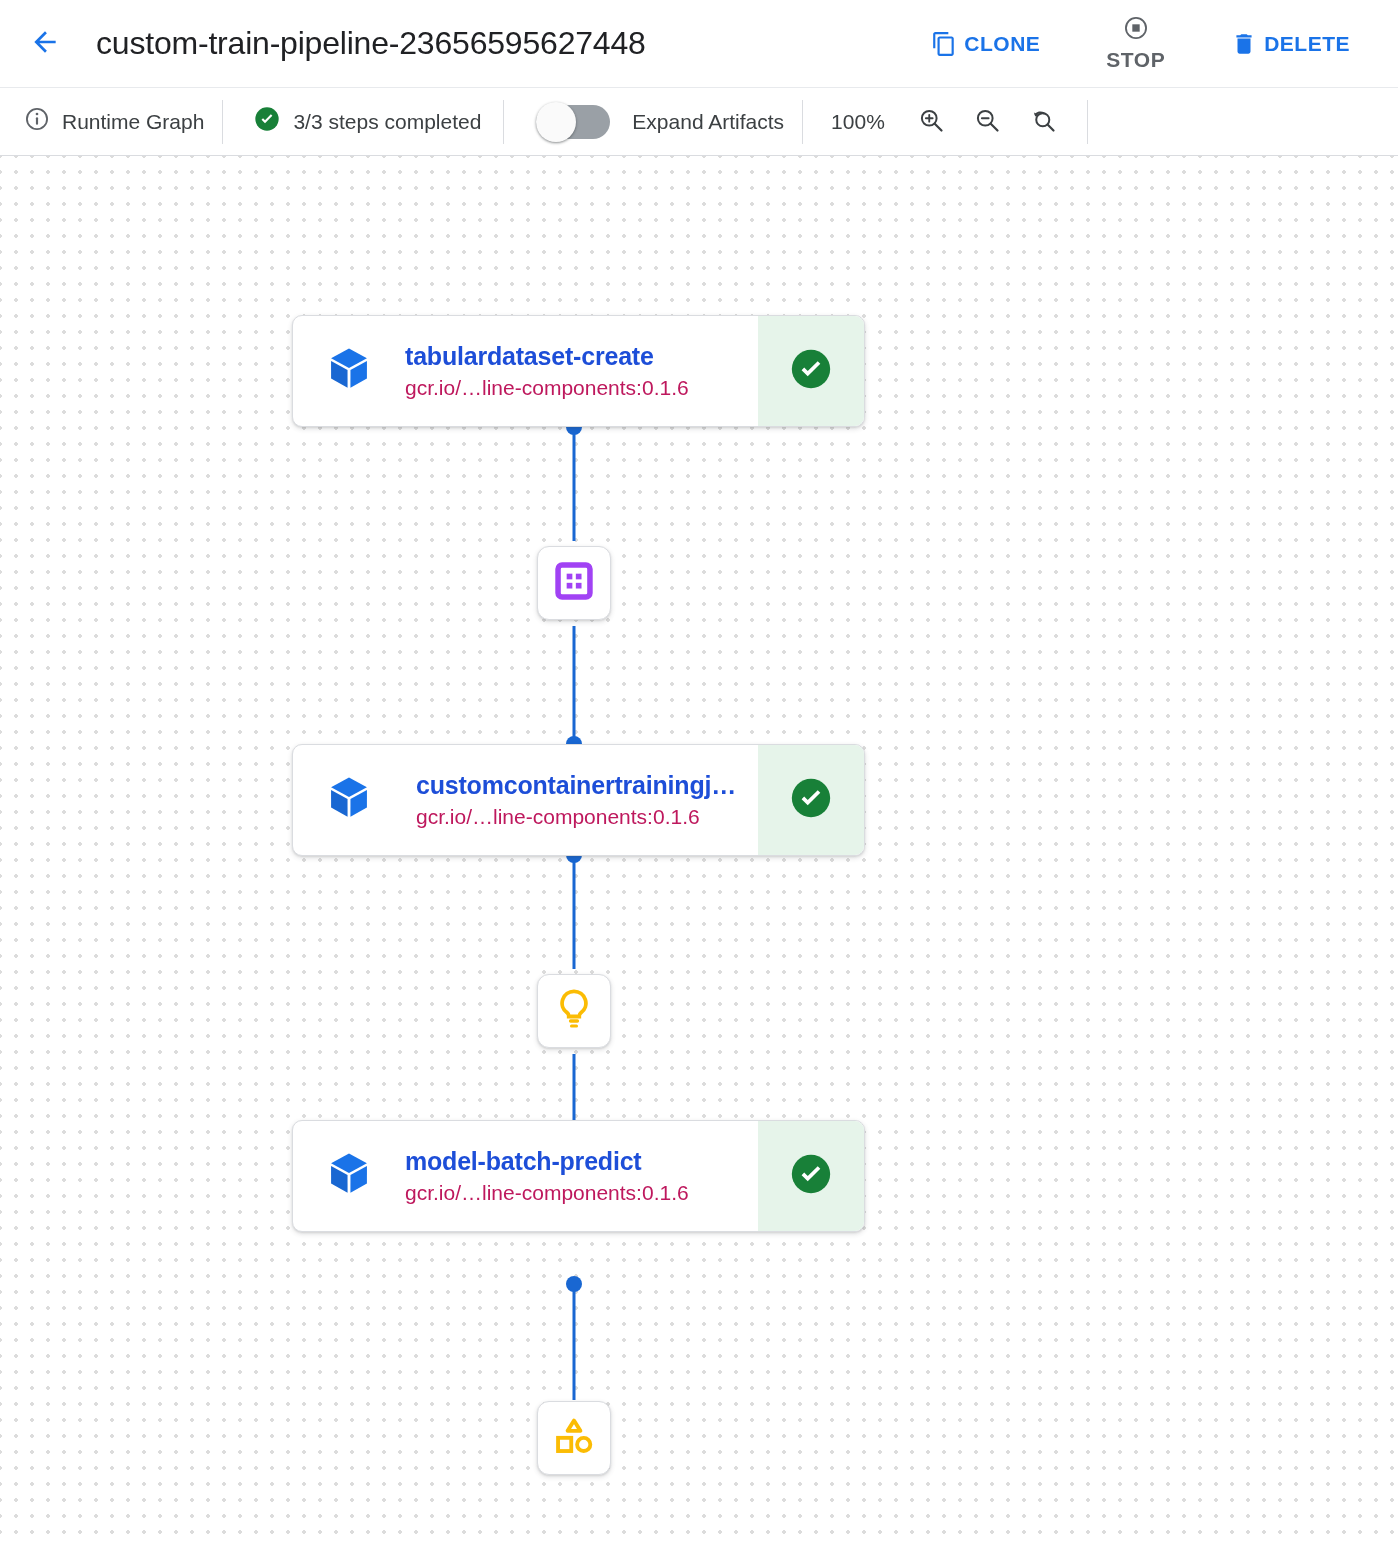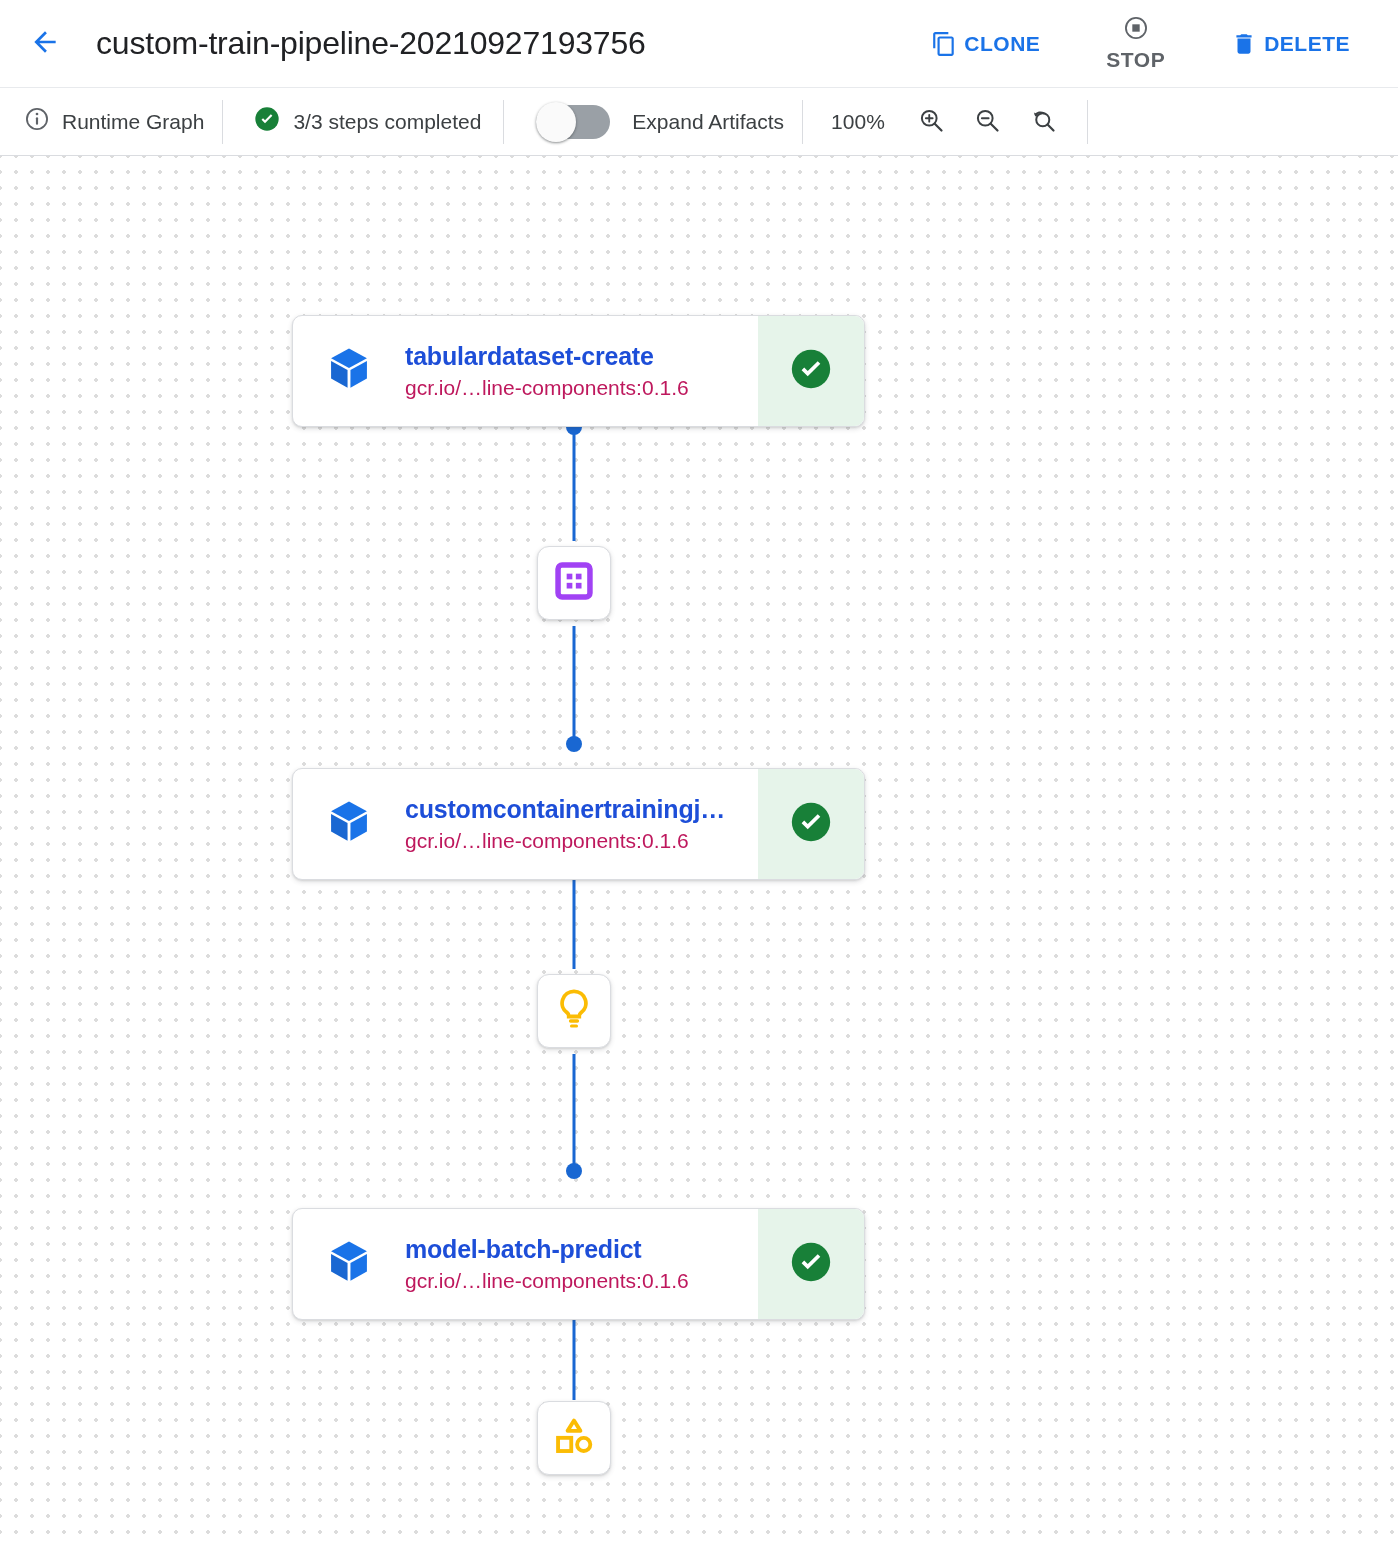--- a/index.html
+++ b/index.html
@@ -210,21 +210,21 @@
 
   <div class="header">
     <div class="back-btn">
       <span>
         <svg width="32" height="32" viewBox="0 0 24 24" fill="#1a73e8" aria-hidden="true">
           <path d="M20 11H7.83l5.59-5.59L12 4l-8 8 8 8 1.41-1.41L7.83 13H20v-2z"></path>
         </svg>
       </span>
     </div>
 
-    <div class="page-title">custom-train-pipeline-20210927193756</div>
+    <div class="page-title">custom-train-pipeline-23656595627448</div>
 
     <div class="header-actions">
 
       <div class="hdr-btn primary">
         <span class="gi">
           <svg width="26" height="26" viewBox="0 0 24 24" fill="#1a73e8" aria-hidden="true">
             <path d="M16 1H4c-1.1 0-2 .9-2 2v13h2V3h12V1zm3 4H8c-1.1 0-2 .9-2 2v14c0 1.1.9 2 2 2h11c1.1 0 2-.9 2-2V7c0-1.1-.9-2-2-2zm0 16H8V7h11v14z"></path>
           </svg>
         </span>
         <span>CLONE</span>
@@ -367,21 +367,21 @@
         <svg width="44" height="44" viewBox="0 0 24 24" aria-hidden="true">
           <rect x="3.3" y="3.3" width="17.4" height="17.4" rx="2.2" fill="none" stroke="#a142f4" stroke-width="3"></rect>
           <rect x="8" y="8" width="3.1" height="3.1" fill="#a142f4"></rect>
           <rect x="13" y="8" width="3.1" height="3.1" fill="#a142f4"></rect>
           <rect x="8" y="13" width="3.1" height="3.1" fill="#a142f4"></rect>
           <rect x="13" y="13" width="3.1" height="3.1" fill="#a142f4"></rect>
         </svg>
       </span>
     </div>
 
-    <div class="node" style="left:292px; top:612px;">
+    <div class="node" style="left:292px; top:588px;gap:11px;">
       <div class="node-icon">
         <span>
           <svg width="50" height="50" viewBox="0 0 24 24" aria-hidden="true">
             <path d="M12 2.2l8.6 4.6L12 11.5 3.4 6.8z" fill="#1a73e8"></path>
             <path d="M3.4 8.1v8.5L11.3 21v-8.5z" fill="#1967d2"></path>
             <path d="M20.6 8.1v8.5L12.7 21v-8.5z" fill="#1a73e8"></path>
           </svg>
         </span>
       </div>
       <div class="node-text">
@@ -401,21 +401,21 @@
     <div class="artifact" style="top:818px;">
       <span>
         <svg width="44" height="44" viewBox="0 0 24 24" aria-hidden="true">
           <path d="M12 2.4a6.4 6.4 0 0 0-3.8 11.6c.6.45.95 1.1.95 1.8v.3h5.7v-.3c0-.7.35-1.35.95-1.8A6.4 6.4 0 0 0 12 2.4z" fill="none" stroke="#fbbc04" stroke-width="2.1"></path>
           <rect x="9.2" y="17.6" width="5.6" height="1.9" rx=".95" fill="#fbbc04"></rect>
           <rect x="9.8" y="20.4" width="4.4" height="1.7" rx=".85" fill="#fbbc04"></rect>
         </svg>
       </span>
     </div>
 
-    <div class="node" style="left:292px; top:1052px;">
+    <div class="node" style="left:292px; top:964px;">
       <div class="node-icon">
         <span>
           <svg width="50" height="50" viewBox="0 0 24 24" aria-hidden="true">
             <path d="M12 2.2l8.6 4.6L12 11.5 3.4 6.8z" fill="#1a73e8"></path>
             <path d="M3.4 8.1v8.5L11.3 21v-8.5z" fill="#1967d2"></path>
             <path d="M20.6 8.1v8.5L12.7 21v-8.5z" fill="#1a73e8"></path>
           </svg>
         </span>
       </div>
       <div class="node-text">

